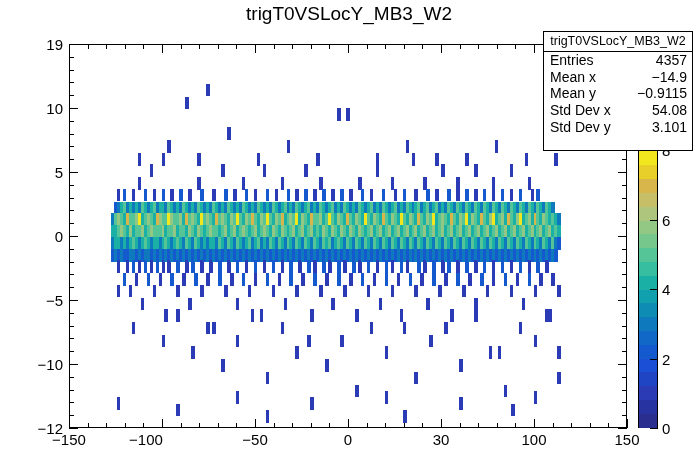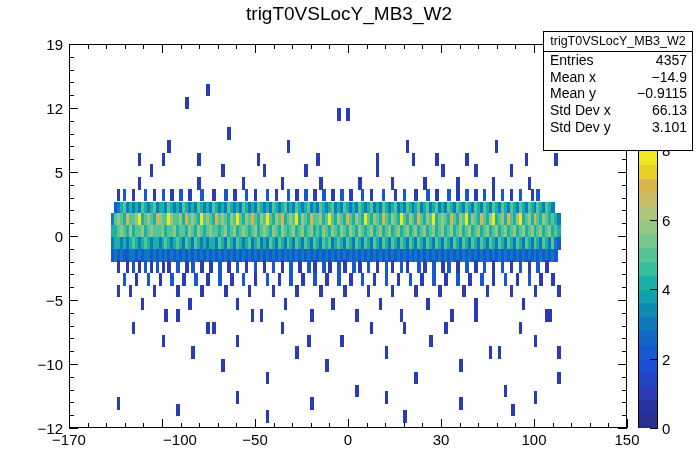--- a/index.html
+++ b/index.html
@@ -1173,35 +1173,35 @@
       <div class="tick" style="left:69px;top:82.4px;width:5px;height:1px;"></div>
       <div class="tick" style="left:622px;top:82.4px;width:5px;height:1px;"></div>
       <div class="tick" style="left:69px;top:69.6px;width:5px;height:1px;"></div>
       <div class="tick" style="left:622px;top:69.6px;width:5px;height:1px;"></div>
       <div class="tick" style="left:69px;top:56.8px;width:5px;height:1px;"></div>
       <div class="tick" style="left:622px;top:56.8px;width:5px;height:1px;"></div>
       <div class="tick" style="left:69px;top:44.0px;width:9px;height:1px;"></div>
       <div class="tick" style="left:618px;top:44.0px;width:9px;height:1px;"></div>
     </div>
   <div id="xlabels">
-      <div class="tlab" style="left:69.0px;">−170</div>
-      <div class="tlab" style="left:180px;">−100</div>
+      <div class="tlab" style="left:69.0px;">−150</div>
+      <div class="tlab" style="left:146px;">−100</div>
       <div class="tlab" style="left:255.0px;">−50</div>
       <div class="tlab" style="left:348.0px;">0</div>
       <div class="tlab" style="left:441.0px;">30</div>
       <div class="tlab" style="left:534.0px;">100</div>
       <div class="tlab" style="left:627.0px;">150</div>
     </div>
   <div id="ylabels">
       <div class="tlab" style="left:21px;width:42px;top:428.0px;">−12</div>
       <div class="tlab" style="left:21px;width:42px;top:364.0px;">−10</div>
       <div class="tlab" style="left:21px;width:42px;top:300.0px;">−5</div>
       <div class="tlab" style="left:21px;width:42px;top:236.0px;">0</div>
       <div class="tlab" style="left:21px;width:42px;top:172.0px;">5</div>
-      <div class="tlab" style="left:21px;width:42px;top:108.0px;">12</div>
+      <div class="tlab" style="left:21px;width:42px;top:108.0px;">10</div>
       <div class="tlab" style="left:21px;width:42px;top:44.0px;">19</div>
     </div>
 
   <div id="palette">
       <div class="pband" style="top:95.000%;height:5.250%;background:#2a2f8f;"></div>
       <div class="pband" style="top:90.000%;height:5.250%;background:#2733a0;"></div>
       <div class="pband" style="top:85.000%;height:5.250%;background:#2b3bb5;"></div>
       <div class="pband" style="top:80.000%;height:5.250%;background:#1f45c4;"></div>
       <div class="pband" style="top:75.000%;height:5.250%;background:#1a4fd6;"></div>
       <div class="pband" style="top:70.000%;height:5.250%;background:#1559cf;"></div>
@@ -1243,21 +1243,21 @@
         <div class="srow">
           <span class="sk">Mean x</span>
           <span class="sv">−14.9</span>
         </div>
         <div class="srow">
           <span class="sk">Mean y</span>
           <span class="sv">−0.9115</span>
         </div>
         <div class="srow">
           <span class="sk">Std Dev x</span>
-          <span class="sv">66.13</span>
+          <span class="sv">54.08</span>
         </div>
         <div class="srow">
           <span class="sk">Std Dev y</span>
           <span class="sv">3.101</span>
         </div>
       </div>
   </div>
 
 </div>
 

